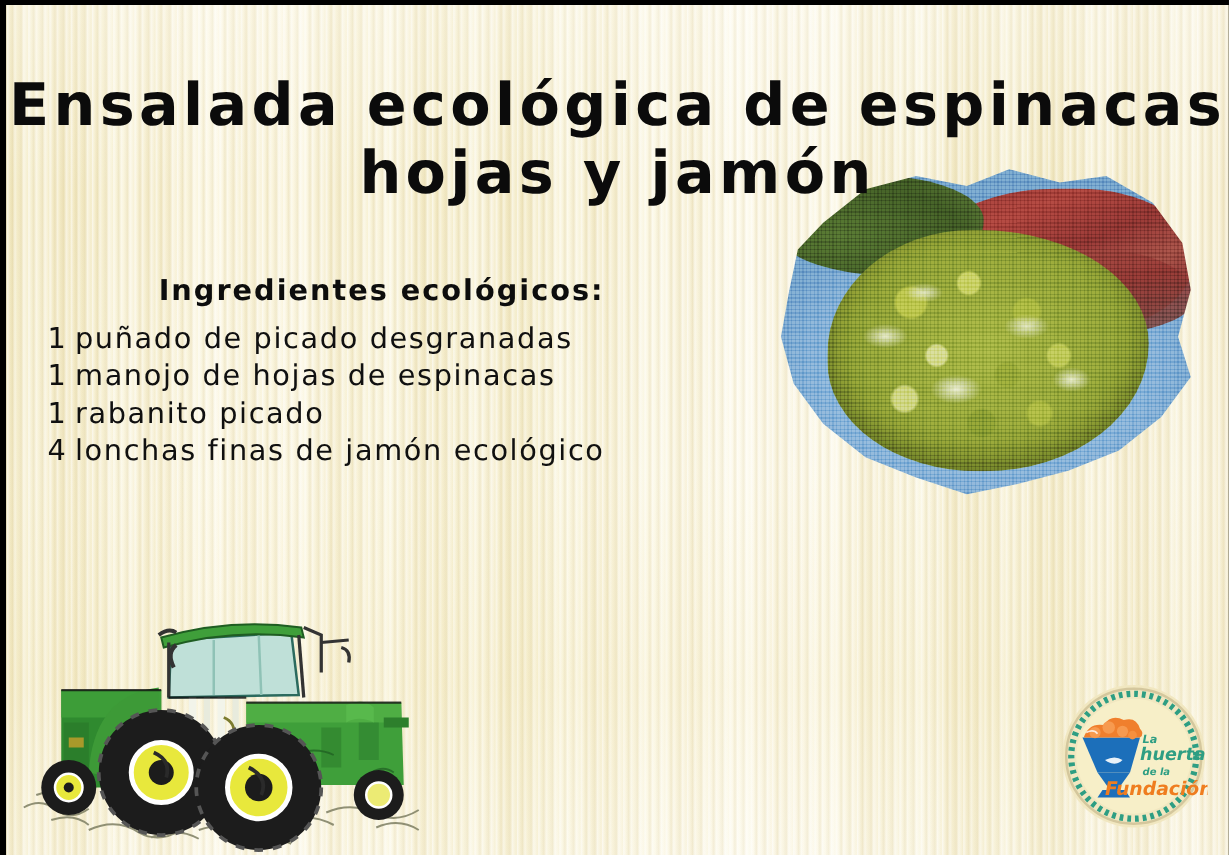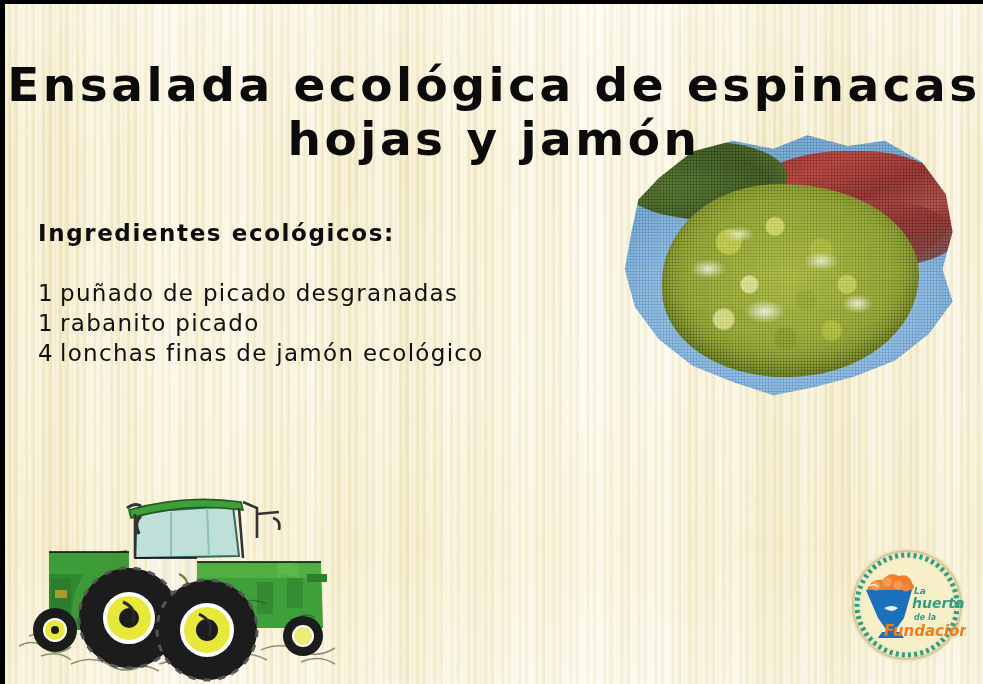--- a/index.html
+++ b/index.html
@@ -87,22 +87,23 @@
     left: 33px;
     top: 216px;
     z-index: 6;
   }
   #ing-heading {
     font-family: "DejaVu Sans", sans-serif;
     font-weight: 700;
     font-size: 23px;
     letter-spacing: 1.6px;
     color: #0d0d0d;
-    margin-bottom: 32px;
+    margin-bottom: 10px;
     white-space: nowrap;
+    text-align: right;
   }
   .ing-list { list-style: none; margin: 0; padding: 0; }
   .ing-item {
     font-family: "DejaVu Sans", sans-serif;
     font-size: 23px;
     line-height: 30px;
     letter-spacing: 1.3px;
     color: #101010;
     white-space: nowrap;
   }
@@ -247,20 +248,23 @@
       <div class="title-line l2">hojas y jamón</div>
     </div>
 
     <div id="ingredients">
       <div id="ing-heading">Ingredientes ecológicos:</div>
       <ul class="ing-list">
         <li class="ing-item">
           <span class="ing-qty">1 </span><span>puñado  de picado desgranadas</span>
         </li>
         <li class="ing-item">
+          <span class="ing-qty">1 </span><span>manojo de hojas de espinacas</span>
+        </li>
+        <li class="ing-item">
           <span class="ing-qty">1 </span><span>rabanito picado</span>
         </li>
         <li class="ing-item">
           <span class="ing-qty">4 </span><span>lonchas finas de jamón ecológico</span>
         </li>
       </ul>
     </div>
 
     <div id="photo">
       <div class="mask">

